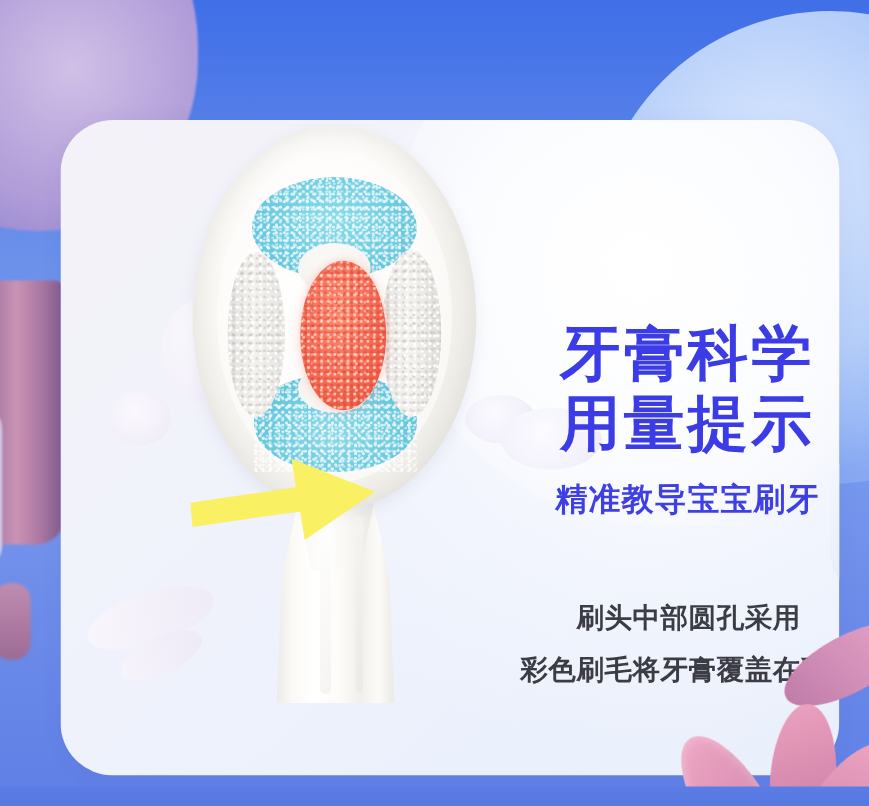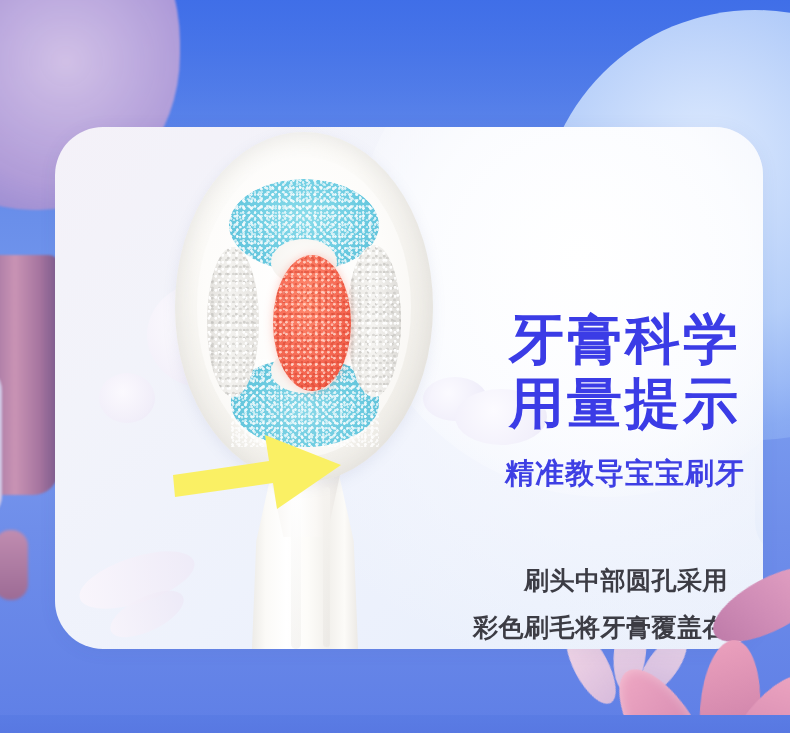--- a/index.html
+++ b/index.html
@@ -64,21 +64,21 @@
   .petal-lite{position:absolute;border-radius:50%;filter:blur(.6px);}
   .petal-l1{left:574px;top:624px;width:34px;height:84px;transform:rotate(-28deg);
     background:linear-gradient(160deg,rgba(253,222,232,.95),rgba(243,200,216,.8));}
   .petal-l2{left:614px;top:612px;width:32px;height:80px;transform:rotate(6deg);
     background:linear-gradient(160deg,rgba(253,225,234,.95),rgba(242,201,217,.8));}
   .petal-l3{left:648px;top:630px;width:30px;height:70px;transform:rotate(36deg);
     background:linear-gradient(160deg,rgba(252,223,233,.9),rgba(240,198,215,.75));}
 
   
   .card{
-    position:absolute;left:55px;top:127px;width:708px;height:522px;border-radius:48px;
+    position:absolute;left:55px;top:109px;width:708px;height:596px;border-radius:48px;
     background:
       radial-gradient(circle at 78% 34%,rgba(255,255,255,.95) 0%,rgba(246,248,254,.6) 32%,rgba(255,255,255,0) 58%),
       linear-gradient(138deg,#f4f1f8 0%,#f2f3fa 26%,#eef2fc 54%,#eaf0fc 78%,#e9effb 100%);
     overflow:hidden;
     box-shadow:0 2px 18px rgba(60,80,160,.07);
   }
   
   .card-glow{
     position:absolute;left:300px;top:-130px;width:500px;height:500px;border-radius:50%;
     background:radial-gradient(circle at 45% 52%,rgba(255,255,255,.98) 0%,rgba(252,253,255,.85) 42%,rgba(255,255,255,0) 72%);

